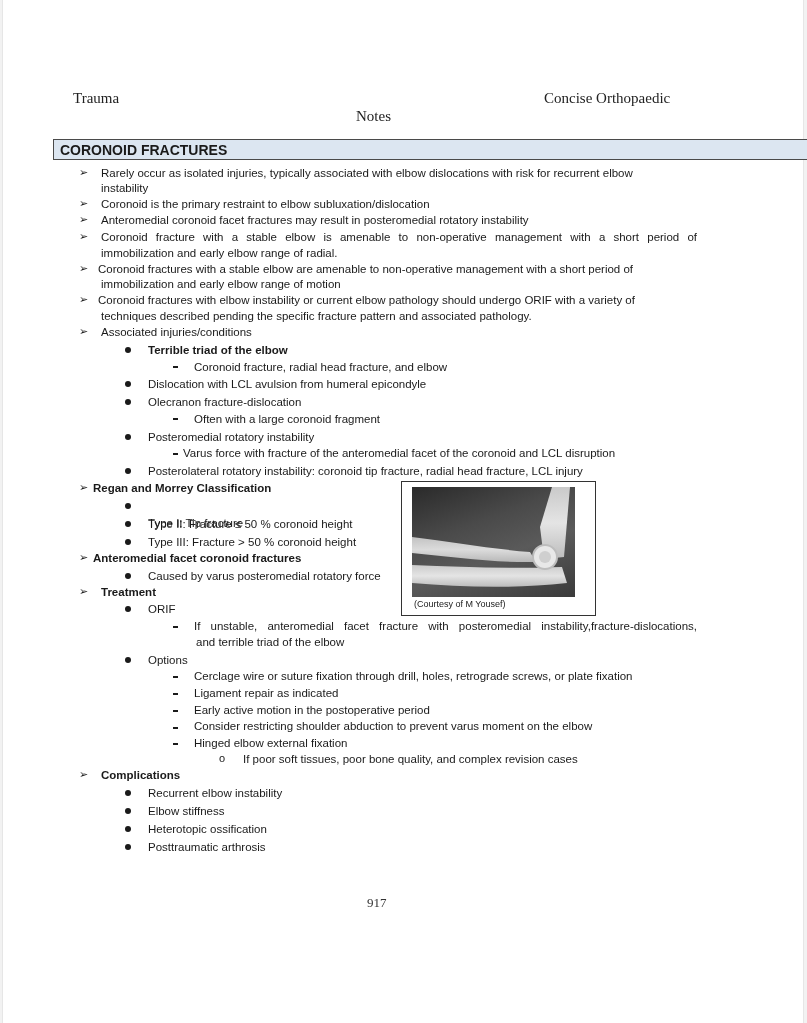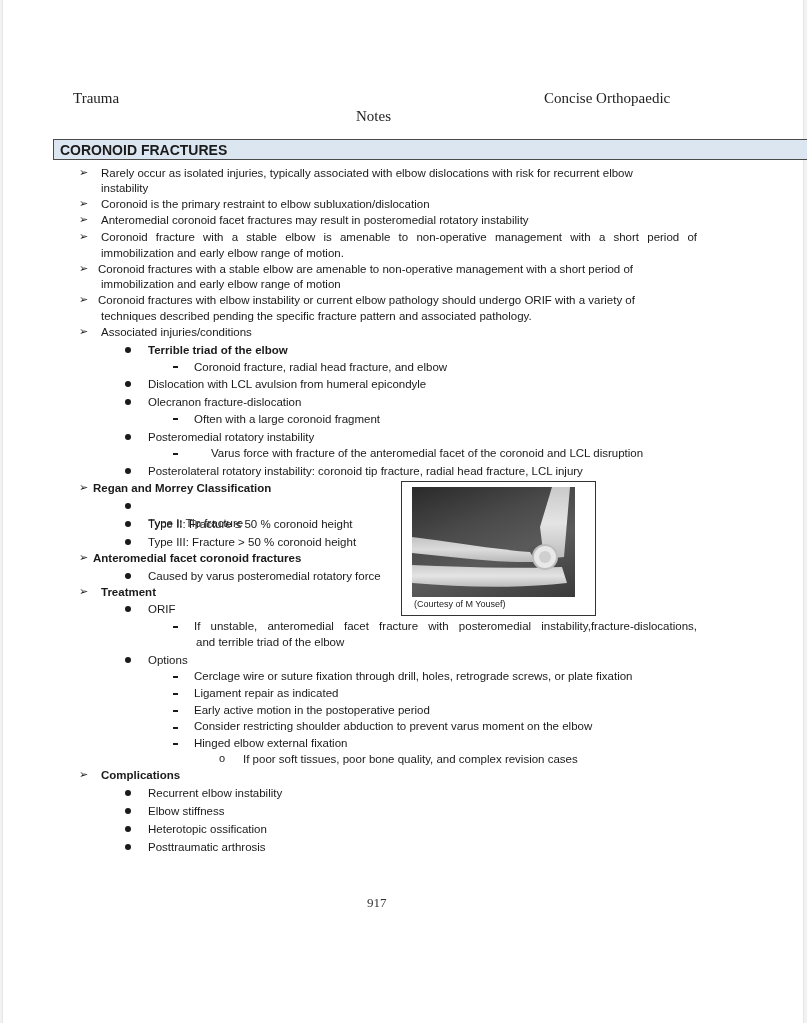--- a/index.html
+++ b/index.html
@@ -57,21 +57,21 @@
   <div class="ln" style="left:98px;top:181px;">instability</div>
 
   <span class="arrow" style="left:76px;top:197px;">➢</span>
   <div class="ln" style="left:98px;top:197px;">Coronoid is the primary restraint to elbow subluxation/dislocation</div>
 
   <span class="arrow" style="left:76px;top:213px;">➢</span>
   <div class="ln" style="left:98px;top:213px;">Anteromedial coronoid facet fractures may result in posteromedial rotatory instability</div>
 
   <span class="arrow" style="left:76px;top:230px;">➢</span>
   <div class="ln just" style="left:98px;top:230px;width:596px;">Coronoid fracture with a stable elbow is amenable to non-operative management with a short period of</div>
-  <div class="ln" style="left:98px;top:246px;">immobilization and early elbow range of motion.</div>
+  <div class="ln" style="left:98px;top:246px;">immobilization and early elbow range of radial.</div>
 
   <span class="arrow" style="left:76px;top:262px;">➢</span>
   <div class="ln" style="left:95px;top:262px;">Coronoid fractures with a stable elbow are amenable to non-operative management with a short period of</div>
   <div class="ln" style="left:98px;top:277px;">immobilization and early elbow range of motion</div>
 
   <span class="arrow" style="left:76px;top:293px;">➢</span>
   <div class="ln" style="left:95px;top:293px;">Coronoid fractures with elbow instability or current elbow pathology should undergo ORIF with a variety of</div>
   <div class="ln" style="left:98px;top:309px;">techniques described pending the specific fracture pattern and associated pathology.</div>
 
   <span class="arrow" style="left:76px;top:325px;">➢</span>
@@ -86,21 +86,21 @@
   <div class="ln" style="left:145px;top:377px;">Dislocation with LCL avulsion from humeral epicondyle</div>
 
   <span class="dot" style="left:122px;top:399px;"></span>
   <div class="ln" style="left:145px;top:395px;">Olecranon fracture-dislocation</div>
   <span class="dash" style="left:170px;top:418px;"></span>
   <div class="ln" style="left:191px;top:412px;">Often with a large coronoid fragment</div>
 
   <span class="dot" style="left:122px;top:434px;"></span>
   <div class="ln" style="left:145px;top:430px;">Posteromedial rotatory instability</div>
   <span class="dash" style="left:170px;top:453px;"></span>
-  <div class="ln" style="left:208px;top:446px;text-align:right;">Varus force with fracture of the anteromedial  facet of the coronoid and LCL disruption</div>
+  <div class="ln" style="left:180px;top:446px;text-align:right;">Varus force with fracture of the anteromedial  facet of the coronoid and LCL disruption</div>
 
   <span class="dot" style="left:122px;top:468px;"></span>
   <div class="ln" style="left:145px;top:464px;">Posterolateral rotatory instability: coronoid tip fracture, radial head fracture, LCL injury</div>
 
   <span class="arrow" style="left:76px;top:481px;">➢</span>
   <div class="ln b" style="left:90px;top:481px;">Regan and Morrey Classification</div>
 
   <span class="dot" style="left:122px;top:503px;"></span>
   <div class="ln" style="left:145px;top:516px;">Type I: Tip fracture</div>
   <span class="dot" style="left:122px;top:521px;"></span>

